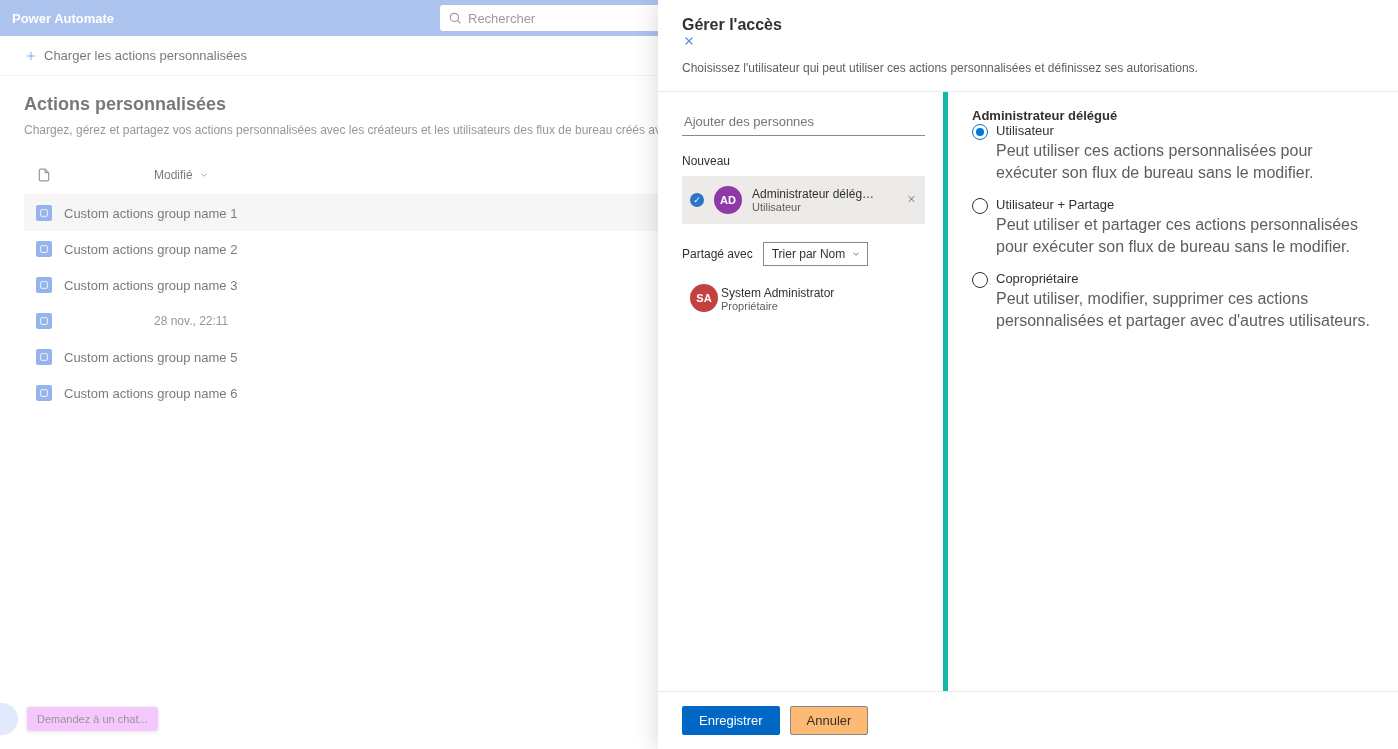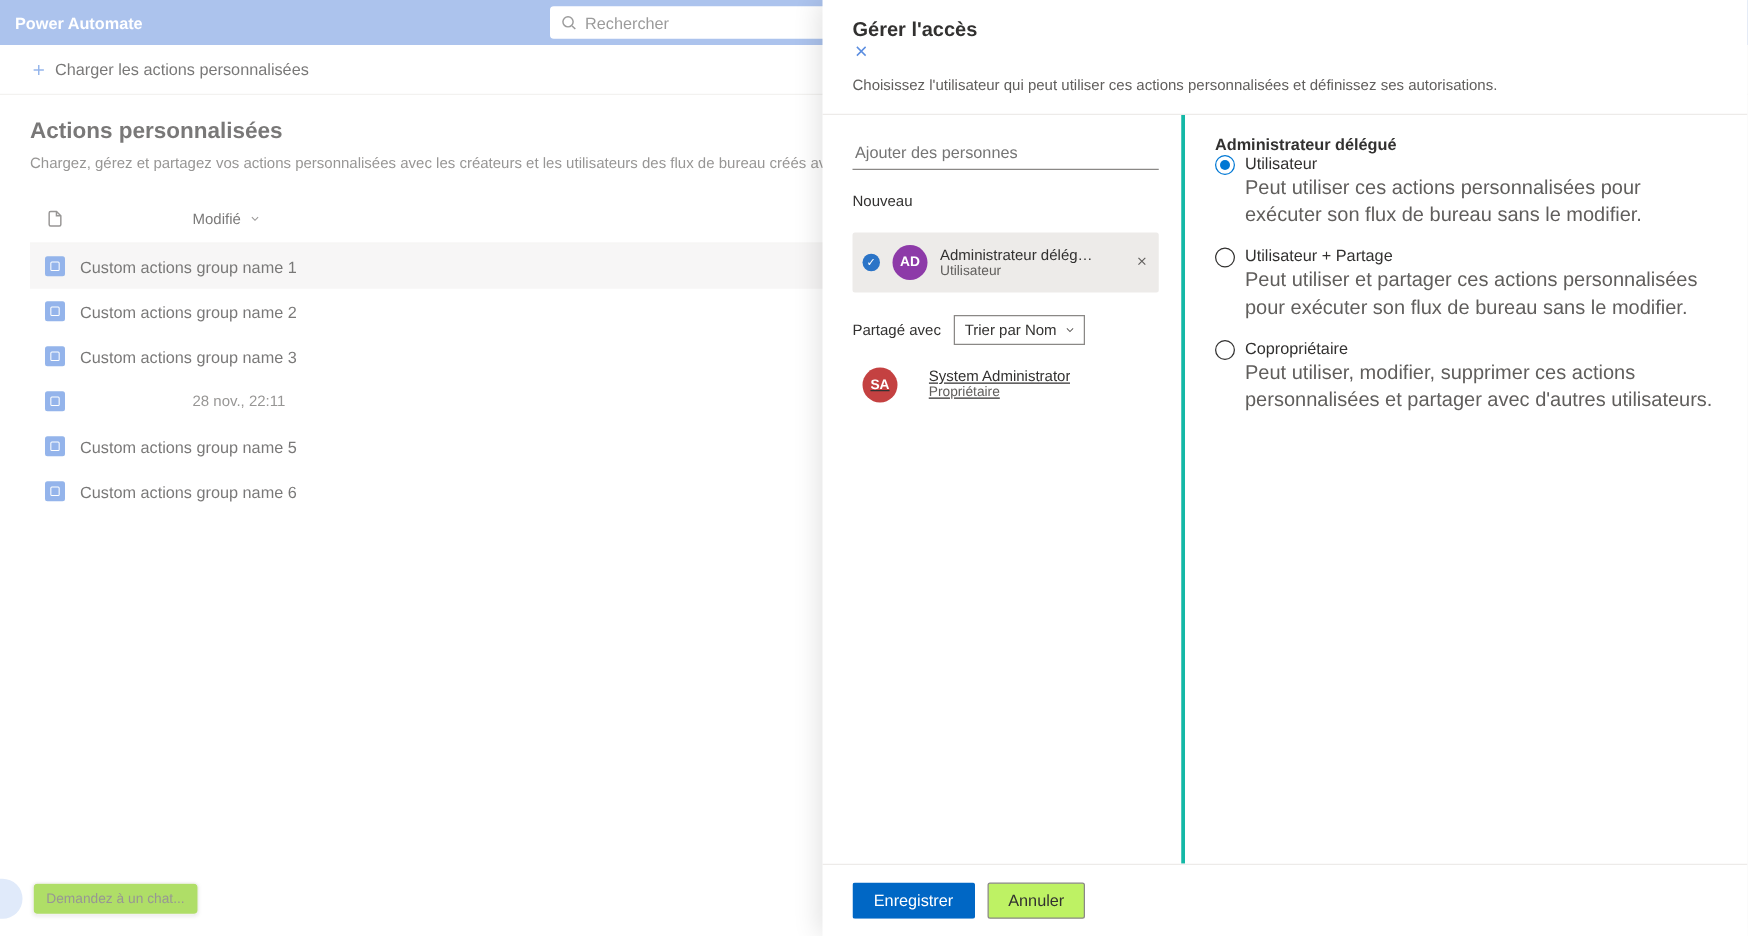--- a/index.html
+++ b/index.html
@@ -33,66 +33,66 @@
   .tbl-body .row:hover, .tbl-body .row.active { background: #f3f2f1; }
   .tbl-body .row .col-mod { color: #605e5c; font-size: 12px; }
   .file-ic { width: 16px; height: 16px; background: #5b8de0; border-radius: 2px; display:flex; align-items:center; justify-content:center; }
   .file-ic svg { stroke:#fff; }
   .doc-ic { width:14px; height:14px; }
   .chev { width:10px; height:10px; }
 
   
   .chat-pill { position: absolute; left: 0; bottom: 14px; display: flex; align-items: center; gap: 8px; }
   .chat-avatar { width: 18px; height: 32px; border-radius: 0 16px 16px 0; background: #d0dff7; }
-  .chat-box { background: #84cc16; border: 1px solid #edebe9; border-radius: 4px; padding: 6px 10px; font-size: 11px; color: #605e5c; box-shadow: 0 1px 3px rgba(0,0,0,.1);}
+  .chat-box { background: #f0abfc; border: 1px solid #edebe9; border-radius: 4px; padding: 6px 10px; font-size: 11px; color: #605e5c; box-shadow: 0 1px 3px rgba(0,0,0,.1);}
 
   
   .overlay { position: absolute; left:0; top:0; right:0; bottom:0; background: rgba(255,255,255,0.35); }
   .panel { position: absolute; right: 0; top: 0; bottom: 0; width: 740px; background: #fff; box-shadow: -4px 0 20px rgba(0,0,0,0.12); display: flex; flex-direction: column; }
   .panel-head { padding: 16px 24px 10px 24px; display: flex; align-items: flex-start; justify-content: space-between; flex-direction: column; }
   .panel-head h2 { font-size: 16px; font-weight: 600; }
   .panel-head .close { color: #5b8de0; cursor: pointer; }
   .panel-sub { padding: 0 24px 16px 24px; font-size: 12px; color: #605e5c; }
   .panel-body { flex: 1; display: flex; overflow: hidden; border-top: 1px solid #edebe9; }
-  .panel-left { width: 290px; padding: 16px 18px 16px 24px; border-right: 3px solid #14b8a6; }
+  .panel-left { width: 290px; padding: 16px 18px 16px 24px; border-right: 5px solid #14b8a6; }
   .panel-right { flex: 1; padding: 16px 24px 16px 24px; }
   .panel-foot { padding: 14px 24px; display: flex; gap: 10px; border-top: 1px solid #edebe9; }
 
   
   .people-input { border: none; border-bottom: 1px solid #8a8886; padding: 6px 2px; width: 100%; font-size: 13px; outline: none; }
-  .sec-lbl { font-size: 12px; color: #323130; margin-top: 18px; margin-bottom: 18px; }
+  .sec-lbl { font-size: 12px; color: #323130; margin-top: 18px; margin-bottom: 8px; }
   .person-item { display: flex; align-items: center; gap: 10px; padding: 10px 8px; border-radius: 2px; position: relative; }
   .person-item.new { background: #edebe9; }
   .check { width: 14px; height: 14px; border-radius: 50%; background: #2b74c7; display: flex; align-items: center; justify-content: center; color: #fff; font-size: 9px; flex-shrink:0; }
   .avatar { width: 28px; height: 28px; border-radius: 50%; display: flex; align-items: center; justify-content: center; color:#fff; font-size: 11px; font-weight:600; flex-shrink:0;}
   .avatar.purple { background: #8d3aa8; }
   .avatar.red { background: #c44141; }
   .person-text .nm { font-size: 12px; color: #323130; white-space: nowrap; overflow: hidden; text-overflow: ellipsis; max-width: 130px; }
   .person-text .rl { font-size: 11px; color: #605e5c; }
   .remove { position:absolute; right:8px; top:50%; transform:translateY(-50%); color:#605e5c; cursor:pointer;}
   .shared-row { display:flex; align-items:center; gap:10px; margin-top:18px; margin-bottom:10px;}
   .shared-row .lbl { font-size:12px; }
   .sort-dd { border:1px solid #8a8886; padding:4px 22px 4px 8px; font-size:12px; position:relative; color:#323130;}
   .sort-dd .chev { position:absolute; right:6px; top:50%; transform:translateY(-50%);}
-  .owner-item { display:flex; align-items:flex-start; gap:25px; padding:8px 8px;text-decoration:underline;}
+  .owner-item { display:flex; align-items:flex-end; gap:3px; padding:8px 8px;}
   .owner-item .person-text .nm { max-width: 180px; }
 
   
   .role-title { font-size: 13px; font-weight: 600; }
   .radio-opt { display: flex; gap: 8px; margin-bottom: 14px; }
   .radio { width: 16px; height: 16px; border-radius: 50%; border: 1px solid #323130; flex-shrink:0; margin-top:1px; position: relative; }
   .radio.sel { border-color: #0078d4; }
   .radio.sel::after { content:""; position:absolute; left:3px; top:3px; width:8px; height:8px; border-radius:50%; background:#0078d4; }
   .radio-lbl { font-size: 13px; color:#323130; }
   .radio-desc { font-size: 16px; color:#605e5c; margin-top:2px; line-height:1.35; }
 
   
   .btn { padding: 6px 16px; font-size: 13px; border-radius: 2px; cursor: pointer; border:1px solid transparent; }
   .btn.primary { background: #0067c5; color: #fff; }
-  .btn.secondary { background: #bef264; color:#323130; border-color:#8a8886; }
+  .btn.secondary { background: #fdba74; color:#323130; border-color:#8a8886; }
 </style>
 </head>
 <body>
 
 <div class="topbar">
   <div class="brand">Power Automate</div>
   <div class="search-wrap">
     <div class="search">
       <svg width="14" height="14" viewBox="0 0 24 24" fill="none" stroke="#666" stroke-width="2">
           <circle cx="11" cy="11" r="7"></circle>

